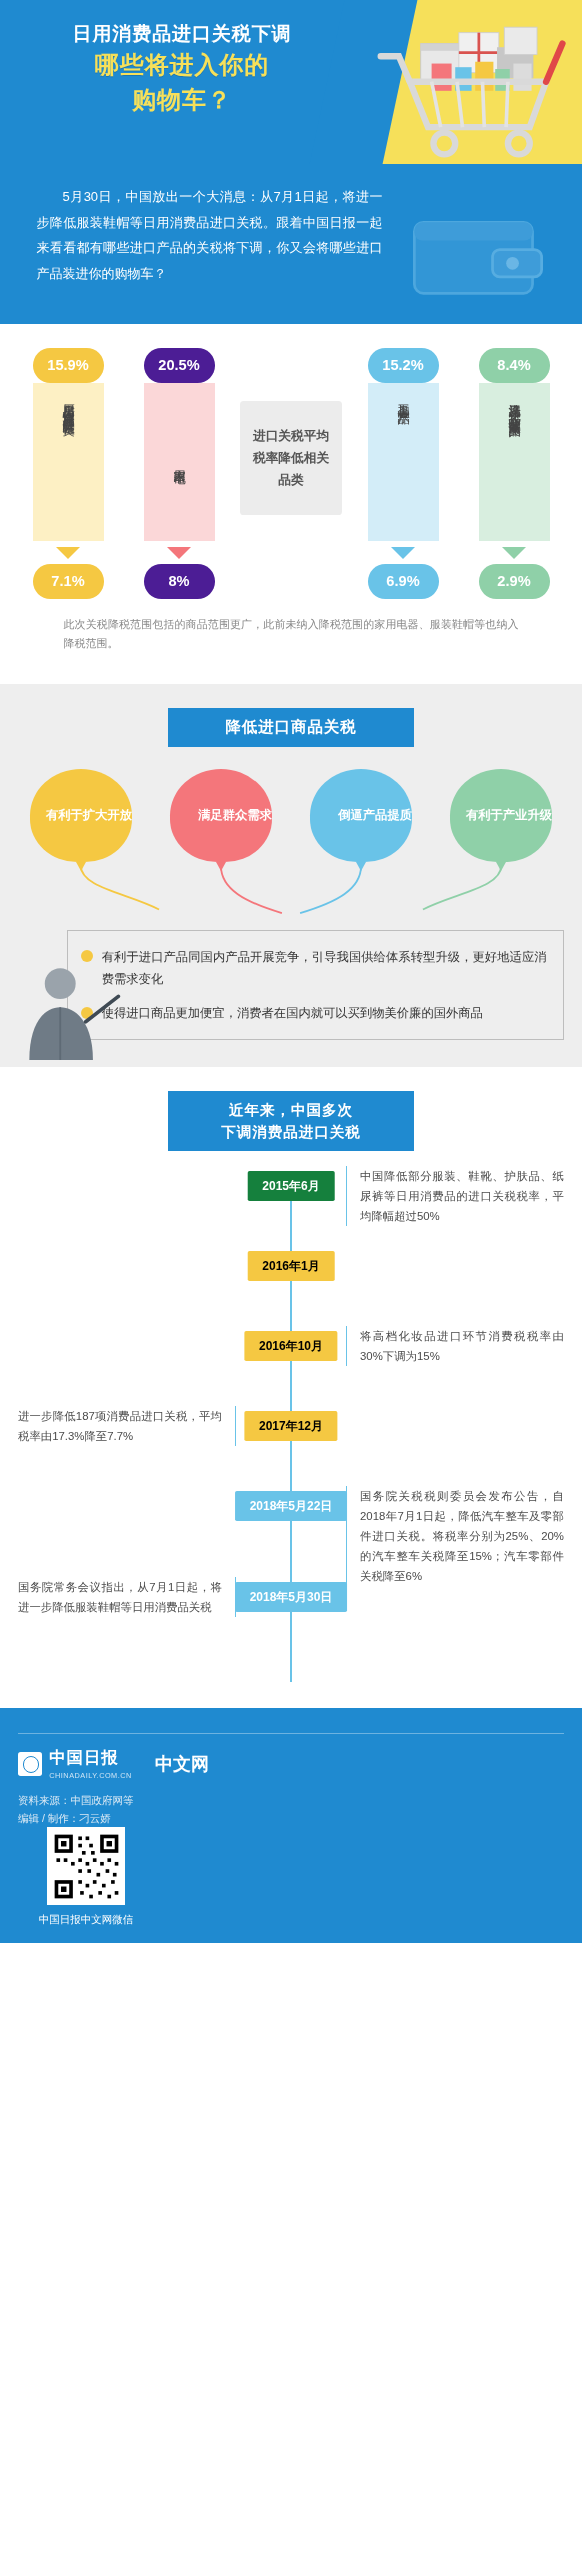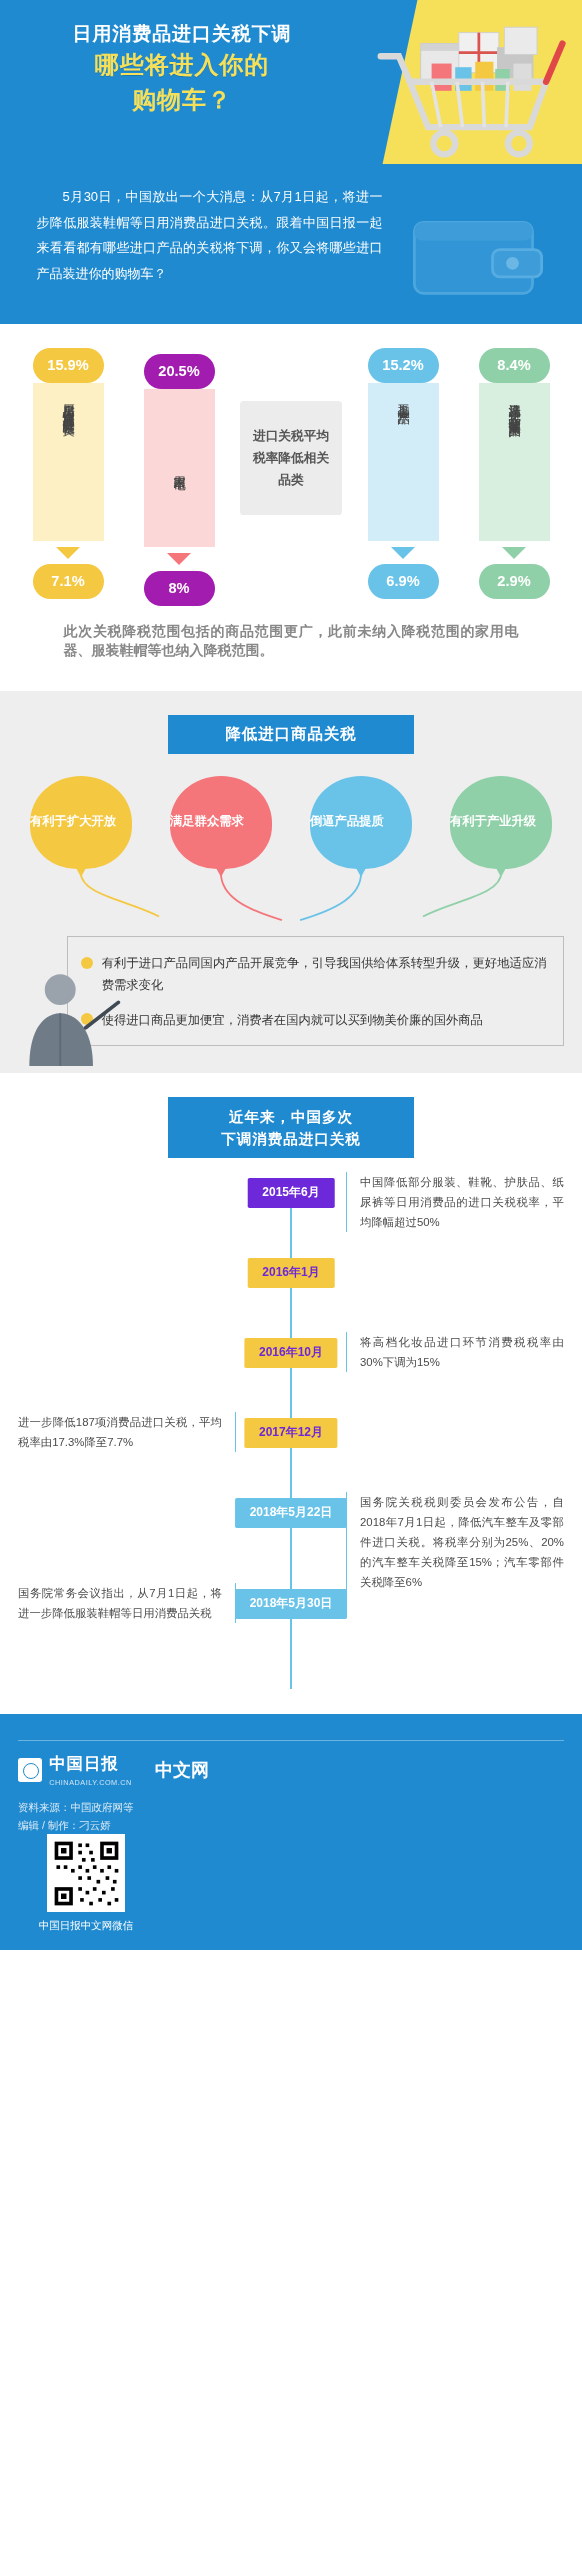--- a/index.html
+++ b/index.html
@@ -62,49 +62,49 @@
     color:#444;letter-spacing:0.9px;height:136px;
   }
   .bar .lbl.two{display:flex;gap:3.6px;}
   .arrow{
     width:0;height:0;margin:5.5px auto;border-left:12px solid transparent;
     border-right:12px solid transparent;
   }
   .c-yellow .pill-top,.c-yellow .pill-bot{background:#f5c842;}
   .c-yellow .bar{background:#fdf0c4;}
   .c-yellow .arrow{border-top:12px solid #f5c842;}
-  .c-red .pill-top,.c-red .pill-bot{background:#a21caf;margin-top:6px;}
+  .c-red .pill-top,.c-red .pill-bot{background:#4c1d95;}
   .c-red .bar{background:#fbd7d8;}
   .c-red .arrow{border-top:12px solid #f4767b;}
   .c-blue .pill-top,.c-blue .pill-bot{background:#69c3e8;}
   .c-blue .bar{background:#d3edf8;}
   .c-blue .arrow{border-top:12px solid #69c3e8;}
   .c-green .pill-top,.c-green .pill-bot{background:#8fd0a8;}
   .c-green .bar{background:#d8eedf;}
   .c-green .arrow{border-top:12px solid #8fd0a8;}
   .center-col{width:102px;text-align:center;padding-top:53px;}
   .center-box{
     background:#ececec;border-radius:3.6px;padding:24px 9px;font-size:12.7px;line-height:22px;
     color:#555;font-weight:bold;
   }
   .note{
-    width:455px;margin:16.4px auto 0 auto;font-size:14px;color:#888;line-height:19px;text-align:justify;font-weight:bold;
+    width:455px;margin:16.4px auto 0 auto;font-size:11px;color:#888;line-height:19px;text-align:justify;
   }
 
   
   .balloons-sec{background:#eeeeee;margin-top:22px;padding:24px 0 9px 0;position:relative;}
   .sec-title{
     width:246px;margin:0 auto;background:#1f8ad0;color:#fff;text-align:center;
     font-size:15.5px;font-weight:bold;padding:9px 0;letter-spacing:0.9px;
   }
   .balloon-row{width:546px;margin:22px auto 0 auto;display:flex;justify-content:space-between;position:relative;}
   .balloon{width:126px;text-align:center;position:relative;}
   .balloon .oval{
     width:102px;height:93px;margin:0 auto;border-radius:50% 50% 46% 46%;
-    display:flex;align-items:center;justify-content:flex-start;position:relative;font-family:Liberation Mono, monospace;
+    display:flex;align-items:center;justify-content:flex-end;position:relative;
   }
   .balloon .oval:after{
     content:"";position:absolute;bottom:-8.2px;left:50%;margin-left:-5.5px;
     border-left:5.5px solid transparent;border-right:5.5px solid transparent;
   }
   .balloon .txt{font-size:12.3px;line-height:19px;color:#fff;font-weight:bold;}
   .b1 .oval{background:#f5c842;} .b1 .oval:after{border-top:9px solid #f5c842;}
   .b2 .oval{background:#f4767b;} .b2 .oval:after{border-top:9px solid #f4767b;}
   .b3 .oval{background:#69c3e8;} .b3 .oval:after{border-top:9px solid #69c3e8;}
   .b4 .oval{background:#8fd0a8;} .b4 .oval:after{border-top:9px solid #8fd0a8;}
@@ -131,23 +131,23 @@
   .tl{position:relative;width:546px;margin:20px auto 0 auto;}
   .tl .axis{
     position:absolute;left:50%;top:0;bottom:0;width:2.7px;margin-left:-1.4px;background:#69c3e8;
   }
   .tl-row{position:relative;min-height:80px;}
   .tag{
     position:absolute;top:0;left:50%;transform:translateX(-50%);
     color:#fff;font-size:12px;font-weight:bold;padding:6.4px 14.6px;white-space:nowrap;z-index:4;
     border-radius:1.8px;
   }
-  .tag.pink{background:#6d28d9;}
+  .tag.pink{background:#15803d;}
   .tag.blue{background:#69c3e8;}
-  .tag.yellow{background:#f5c842;color:#6d28d9;}
+  .tag.yellow{background:#f5c842;color:#000000;}
   .desc{
     position:absolute;top:-5.5px;width:204px;font-size:11.4px;line-height:20px;color:#4b4b4b;text-align:justify;
   }
   .desc.left{left:0;padding-right:12.7px;border-right:1.8px solid #69c3e8;}
   .desc.right{right:0;padding-left:12.7px;border-left:1.8px solid #69c3e8;}
 
   
   .footer{background:#1f8ad0;margin-top:16.4px;padding:14.6px 0 16.4px 0;}
   .footer-inner{width:546px;margin:0 auto;display:flex;justify-content:space-between;align-items:flex-start;}
   .brand-block{flex:1;}

